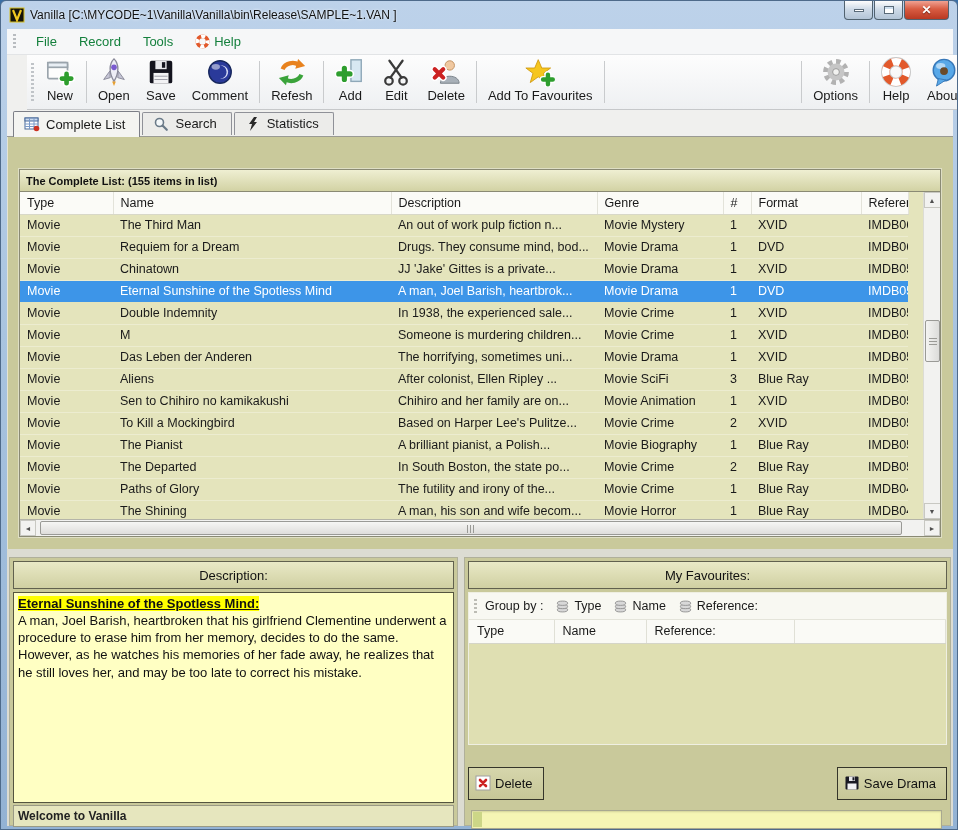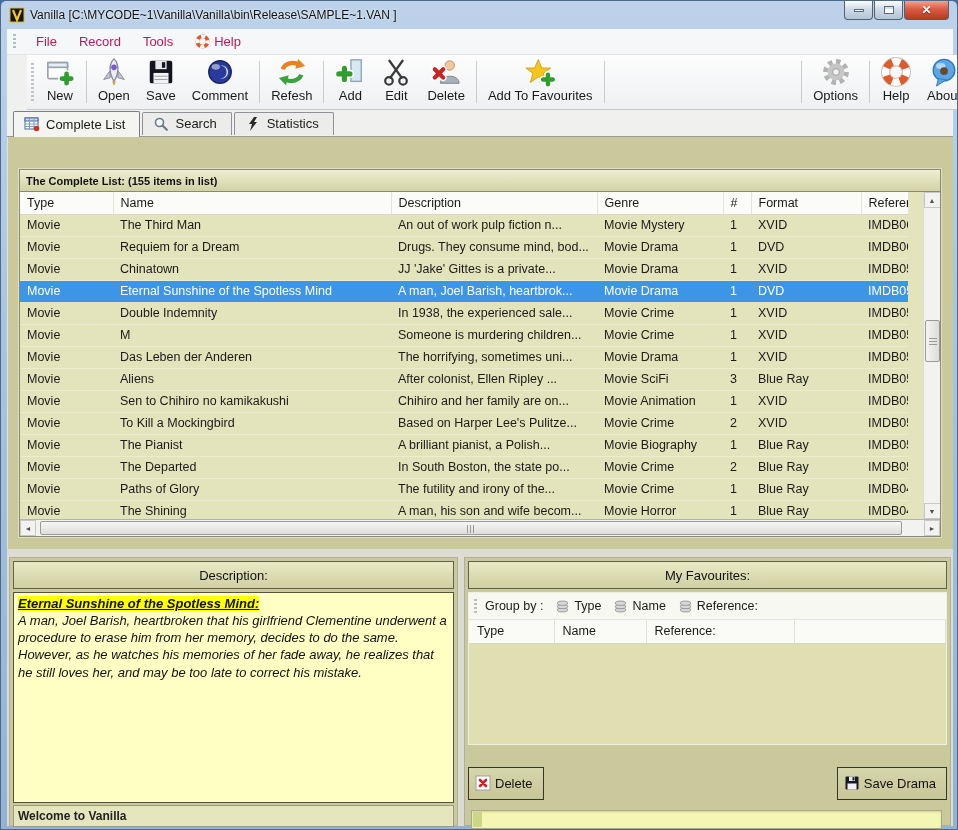--- a/index.html
+++ b/index.html
@@ -26,21 +26,21 @@
   .glyph-max{ width:10px; height:8px; background:#fff; border:1px solid #5a6a78; box-shadow:inset 0 2px 0 #cfe0ef;}
   .glyph-close{ color:#fff; font-size:12px; font-weight:bold; text-shadow:0 1px 1px #702010; line-height:1;}
 
   
   .client{ position:absolute; left:6px; top:28px; width:946px; height:797px; background:#f0f0ee; }
 
   .menubar{ position:absolute; left:0; top:0; width:100%; height:26px; background:#f6f7f8;
     border-bottom:1px solid #e2e4e6; display:flex; align-items:center; padding-left:18px; }
   .menubar::before{ content:""; position:absolute; left:6px; top:5px; width:3px; height:16px;
     background:repeating-linear-gradient(180deg,#b8bcc0 0 2px,transparent 2px 4px); }
-  .menu-item{ font-size:13px; color:#be185d; padding:4px 11px; display:flex; align-items:center; gap:4px; cursor:default;}
+  .menu-item{ font-size:13px; color:#15803d; padding:4px 11px; display:flex; align-items:center; gap:4px; cursor:default;}
   .menu-item svg{ width:15px; height:15px; }
 
   .toolbar{ position:absolute; left:0; top:26px; width:100%; height:55px;
     background:linear-gradient(180deg,#fdfdfd,#eef0f2); border-bottom:1px solid #c6c8ca;
     display:flex; align-items:stretch; padding:2px 4px 2px 10px;margin-left:20px; }
   .toolbar::before{ content:""; position:absolute; left:4px; top:8px; width:3px; height:38px;
     background:repeating-linear-gradient(180deg,#c0c4c8 0 2px,transparent 2px 4px); }
   .tb-group{ display:flex; }
   .tb-sep{ width:1px; background:#c9cbcd; margin:4px 3px; }
   .tb-btn{ display:flex; flex-direction:column; align-items:center; justify-content:flex-end;
@@ -94,21 +94,21 @@
     background:repeating-linear-gradient(90deg,#9a9a96 0 1px,transparent 1px 3px);}
 
   
   .bottom{ position:absolute; left:0; top:520px; width:100%; height:277px; background:#dcdcd2; }
   .panel{ position:absolute; background:#c9c99b; }
   .panel-desc{ left:2px; top:8px; width:449px; height:269px; border:1px solid #b0b09a;}
   .panel-fav{ left:457px; top:8px; width:487px; height:269px; border:1px solid #b0b09a;}
   .panel-header{ margin:3px; height:28px; background:linear-gradient(180deg,#e9e9c6,#d0d0a2);
     border:1px solid #61614e; font-size:13px; color:#111; display:flex; align-items:center; justify-content:center;}
   .desc-body{ margin:0 3px; height:211px; background:#ffffc3; border:1px solid #55553f;
-    font-size:13px; color:#111; padding:2px 4px; line-height:1.32; overflow:hidden;font-style:italic;}
+    font-size:13px; color:#111; padding:2px 4px; line-height:1.32; overflow:hidden;}
   .desc-title{ background:#ffff00; font-weight:bold; text-decoration:underline; display:inline;}
   .statusbar{ margin:2px 3px 0; height:22px; background:#e6e6be; border:1px solid #9a9a85;
     font-size:12px; font-weight:bold; color:#222; display:flex; align-items:center; padding-left:4px;}
 
   .fav-box{ margin:2px 3px 0; border:1px solid #efefe2; background:#7dd3fc; }
   .groupby-bar{ height:27px; background:#f8f8f2; border-bottom:1px solid #e4e4da;
     display:flex; align-items:center; padding-left:16px; position:relative;}
   .groupby-bar::before{ content:""; position:absolute; left:5px; top:6px; width:3px; height:15px;
     background:repeating-linear-gradient(180deg,#bcbcb4 0 2px,transparent 2px 4px);}
   .groupby-label{ font-size:12.5px; color:#1a1a1a; margin-right:8px;}

